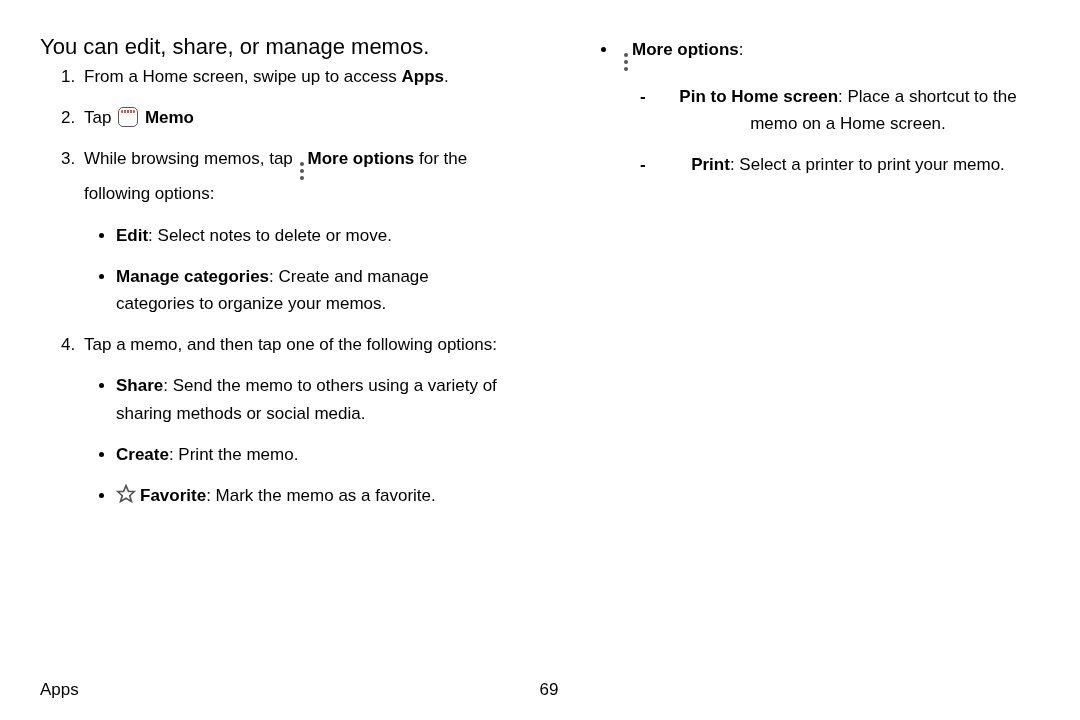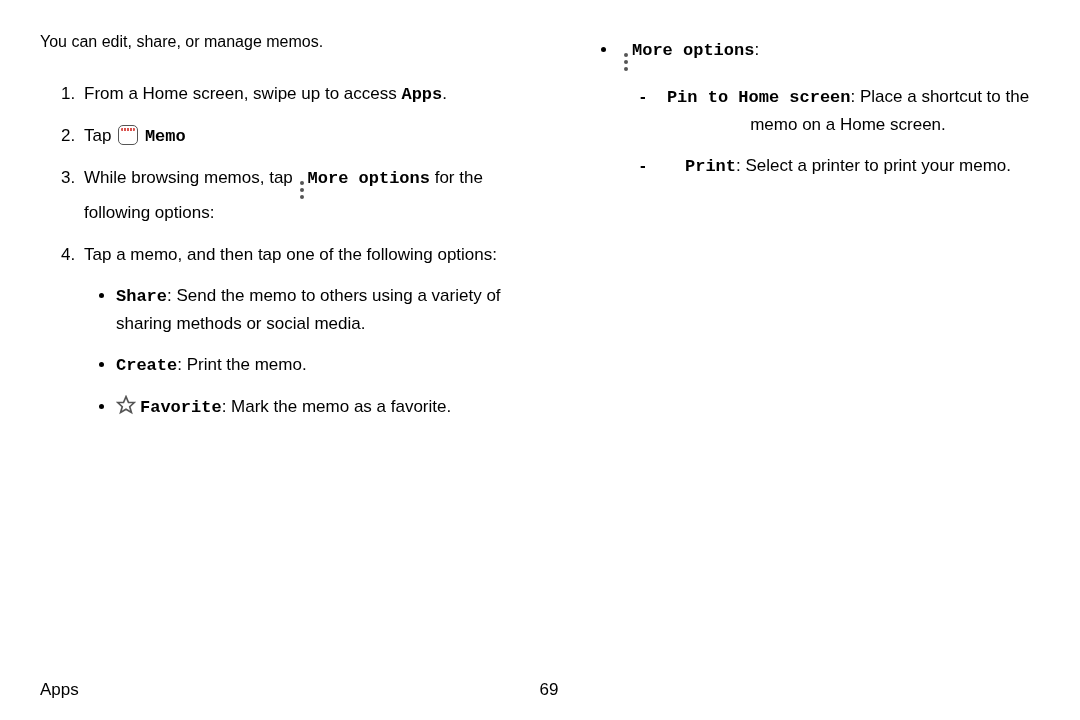--- a/index.html
+++ b/index.html
@@ -19,22 +19,22 @@
   .col {
     flex: 1;
     min-width: 0;
   }
   h1 {
     font-size: 28px;
     font-weight: 700;
     margin-bottom: 12px;
   }
   .intro {
-    font-size: 16px;
-    margin-bottom: 26px;
+    font-size: 22px;
+    margin-bottom: 0;
     line-height: 1.5;
   }
   ol.steps {
     list-style: decimal;
     padding-left: 40px;
     font-size: 17px;
     line-height: 1.6;
   }
   ol.steps > li {
     margin-bottom: 14px;
@@ -58,21 +58,21 @@
     position: relative;
     padding-left: 16px;
     margin-bottom: 14px;
   }
   ul.dash > li::before {
     content: "-";
     position: absolute;
     left: 0;
     font-weight: 700;
   }
-  .b { font-weight: 700; font-family: Liberation Mono, monospace; }
+  .b { font-weight: 700; }
   .memo-icon {
     display: inline-block;
     width: 20px;
     height: 20px;
     border: 1.5px solid #555;
     border-radius: 5px;
     vertical-align: -4px;
     position: relative;
     background: #fff;
     margin: 0 2px;
@@ -135,20 +135,24 @@
       </li>
       <li>
         <span>Tap </span><span class="memo-icon"></span> <span class="b">Memo</span>
       </li>
       <li>
         <span>While browsing memos, tap </span><span class="more-icon">
             <span></span>
             <span></span>
             <span></span>
           </span><span class="b">More options</span><span> for the following options:</span>
+        <ul class="sub">
+          <li><span class="b">Edit</span><span>: Select notes to delete or move.</span></li>
+          <li><span class="b">Manage categories</span><span>: Create and manage categories to organize your memos.</span></li>
+        </ul>
       </li>
       <li>
         <span>Tap a memo, and then tap one of the following options:</span>
         <ul class="sub">
           <li><span class="b">Share</span><span>: Send the memo to others using a variety of sharing methods or social media.</span></li>
           <li><span class="b">Create</span><span>: Print the memo.</span></li>
           <li>
             <span class="star-icon"><svg viewBox="0 0 24 24" fill="none" stroke="#555" stroke-width="2">
                   <polygon points="12,2 15,9 22,9 16.5,14 18.5,21 12,17 5.5,21 7.5,14 2,9 9,9"></polygon>
                 </svg></span><span class="b">Favorite</span><span>: Mark the memo as a favorite.</span>

